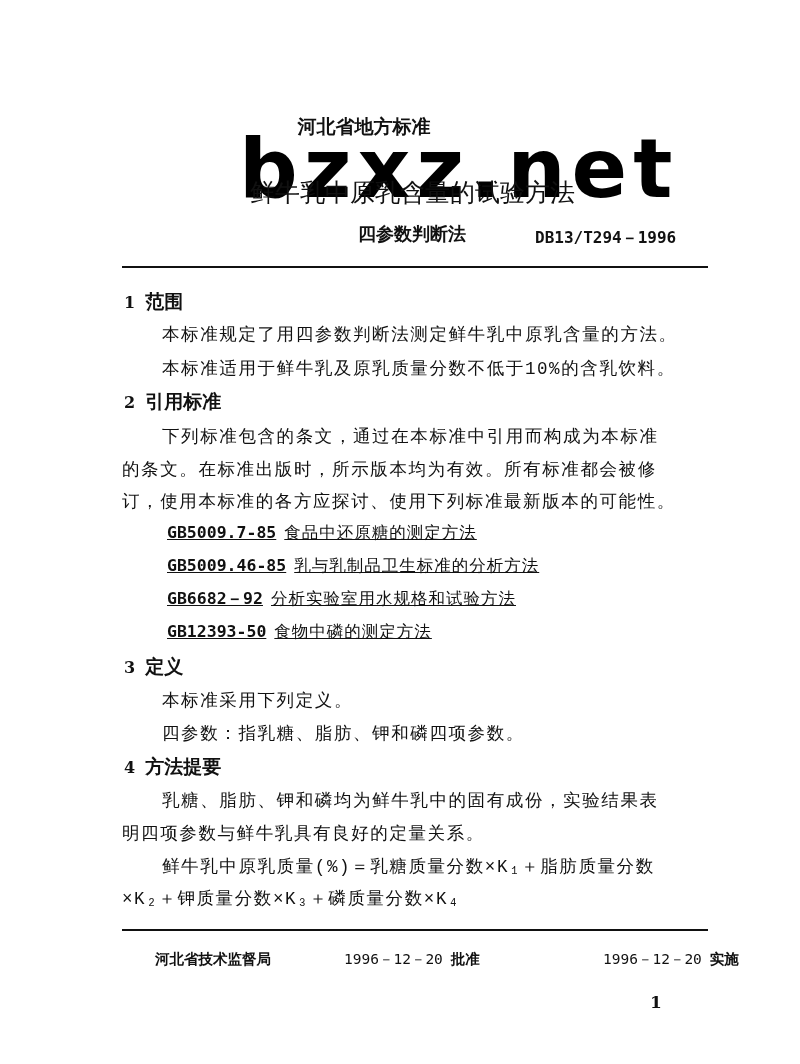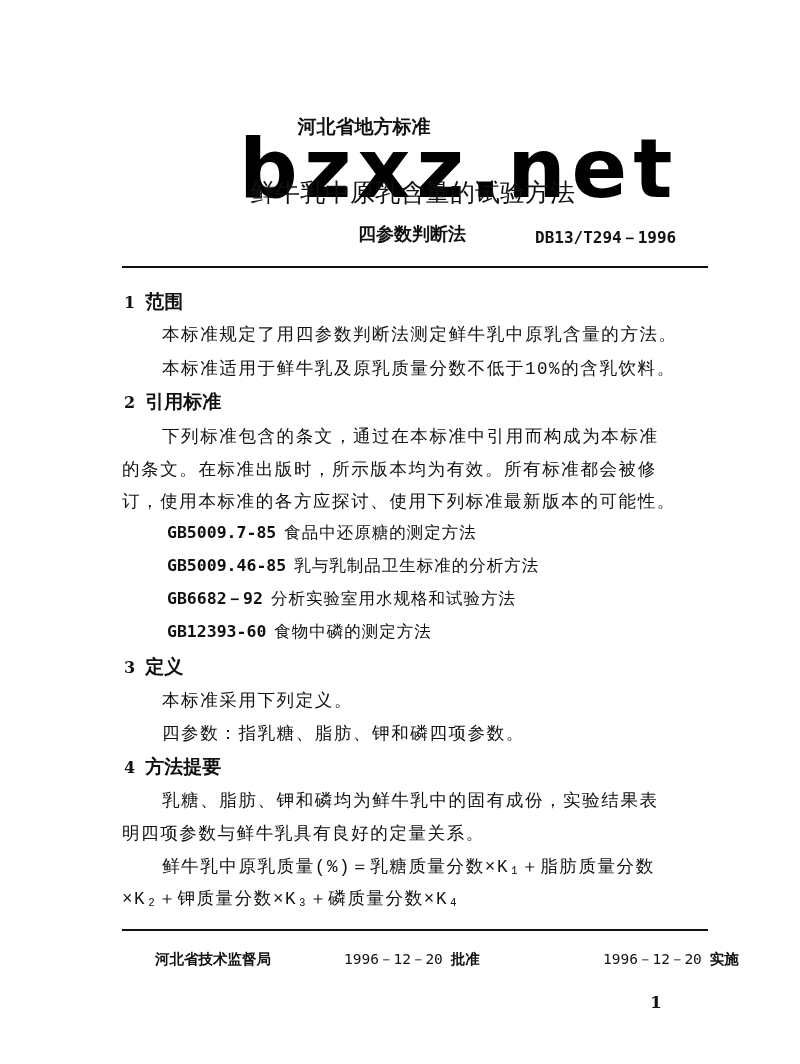--- a/index.html
+++ b/index.html
@@ -31,21 +31,21 @@
       font-weight: bold; font-size: 16px;
     }
     .rule { position: absolute; left: 122px; width: 586px; height: 2px; background: #111; z-index: 1; }
     .section-head {
       left: 124px; font-family: "DejaVu Sans", sans-serif; font-weight: bold; font-size: 19px;
     }
     .section-head .num { font-family: "DejaVu Serif", serif; font-size: 16px; margin-right: 10px; }
     .para { font-size: 17.5px; letter-spacing: 1.6px; font-family: Liberation Mono, monospace; }
     .indent { left: 162px; }
     .flush { left: 122px; }
-    .ref { left: 167px; font-size: 16.5px; letter-spacing: 1px; }
+    .ref { left: 167px; font-size: 16.5px; letter-spacing: 1px; text-decoration: underline; }
     .ref .code { font-family: "DejaVu Sans Mono", monospace; font-weight: bold; letter-spacing: 0; margin-right: 8px; }
     .footer {
       top: 950px; font-family: "DejaVu Sans", sans-serif; font-weight: bold; font-size: 14.5px; margin-left: 31px;
     }
     .footer .date { font-family: "DejaVu Sans Mono", monospace; font-weight: normal; margin-right: 8px; }
     .page-num { left: 650px; top: 992px; font-size: 17px; font-weight: bold; }
   </style>
 </head>
 <body>
 
@@ -74,21 +74,21 @@
 <div class="abs ref" style="top:522px;">
   <span class="code">GB5009.7-85</span><span>食品中还原糖的测定方法</span>
 </div>
 <div class="abs ref" style="top:555px;">
   <span class="code">GB5009.46-85</span><span>乳与乳制品卫生标准的分析方法</span>
 </div>
 <div class="abs ref" style="top:588px;text-align:center;">
   <span class="code">GB6682－92</span><span>分析实验室用水规格和试验方法</span>
 </div>
 <div class="abs ref" style="top:621px;">
-  <span class="code">GB12393-60</span><span>食物中磷的测定方法</span>
+  <span class="code">GB12393-50</span><span>食物中磷的测定方法</span>
 </div>
 
 <div class="abs section-head" style="top:654px;">
   <span class="num">3</span><span>定义</span>
 </div>
 <div class="abs para indent" style="top:688px;">本标准采用下列定义。</div>
 <div class="abs para indent" style="top:721px;">四参数：指乳糖、脂肪、钾和磷四项参数。</div>
 
 <div class="abs section-head" style="top:754px;">
   <span class="num">4</span><span>方法提要</span>

